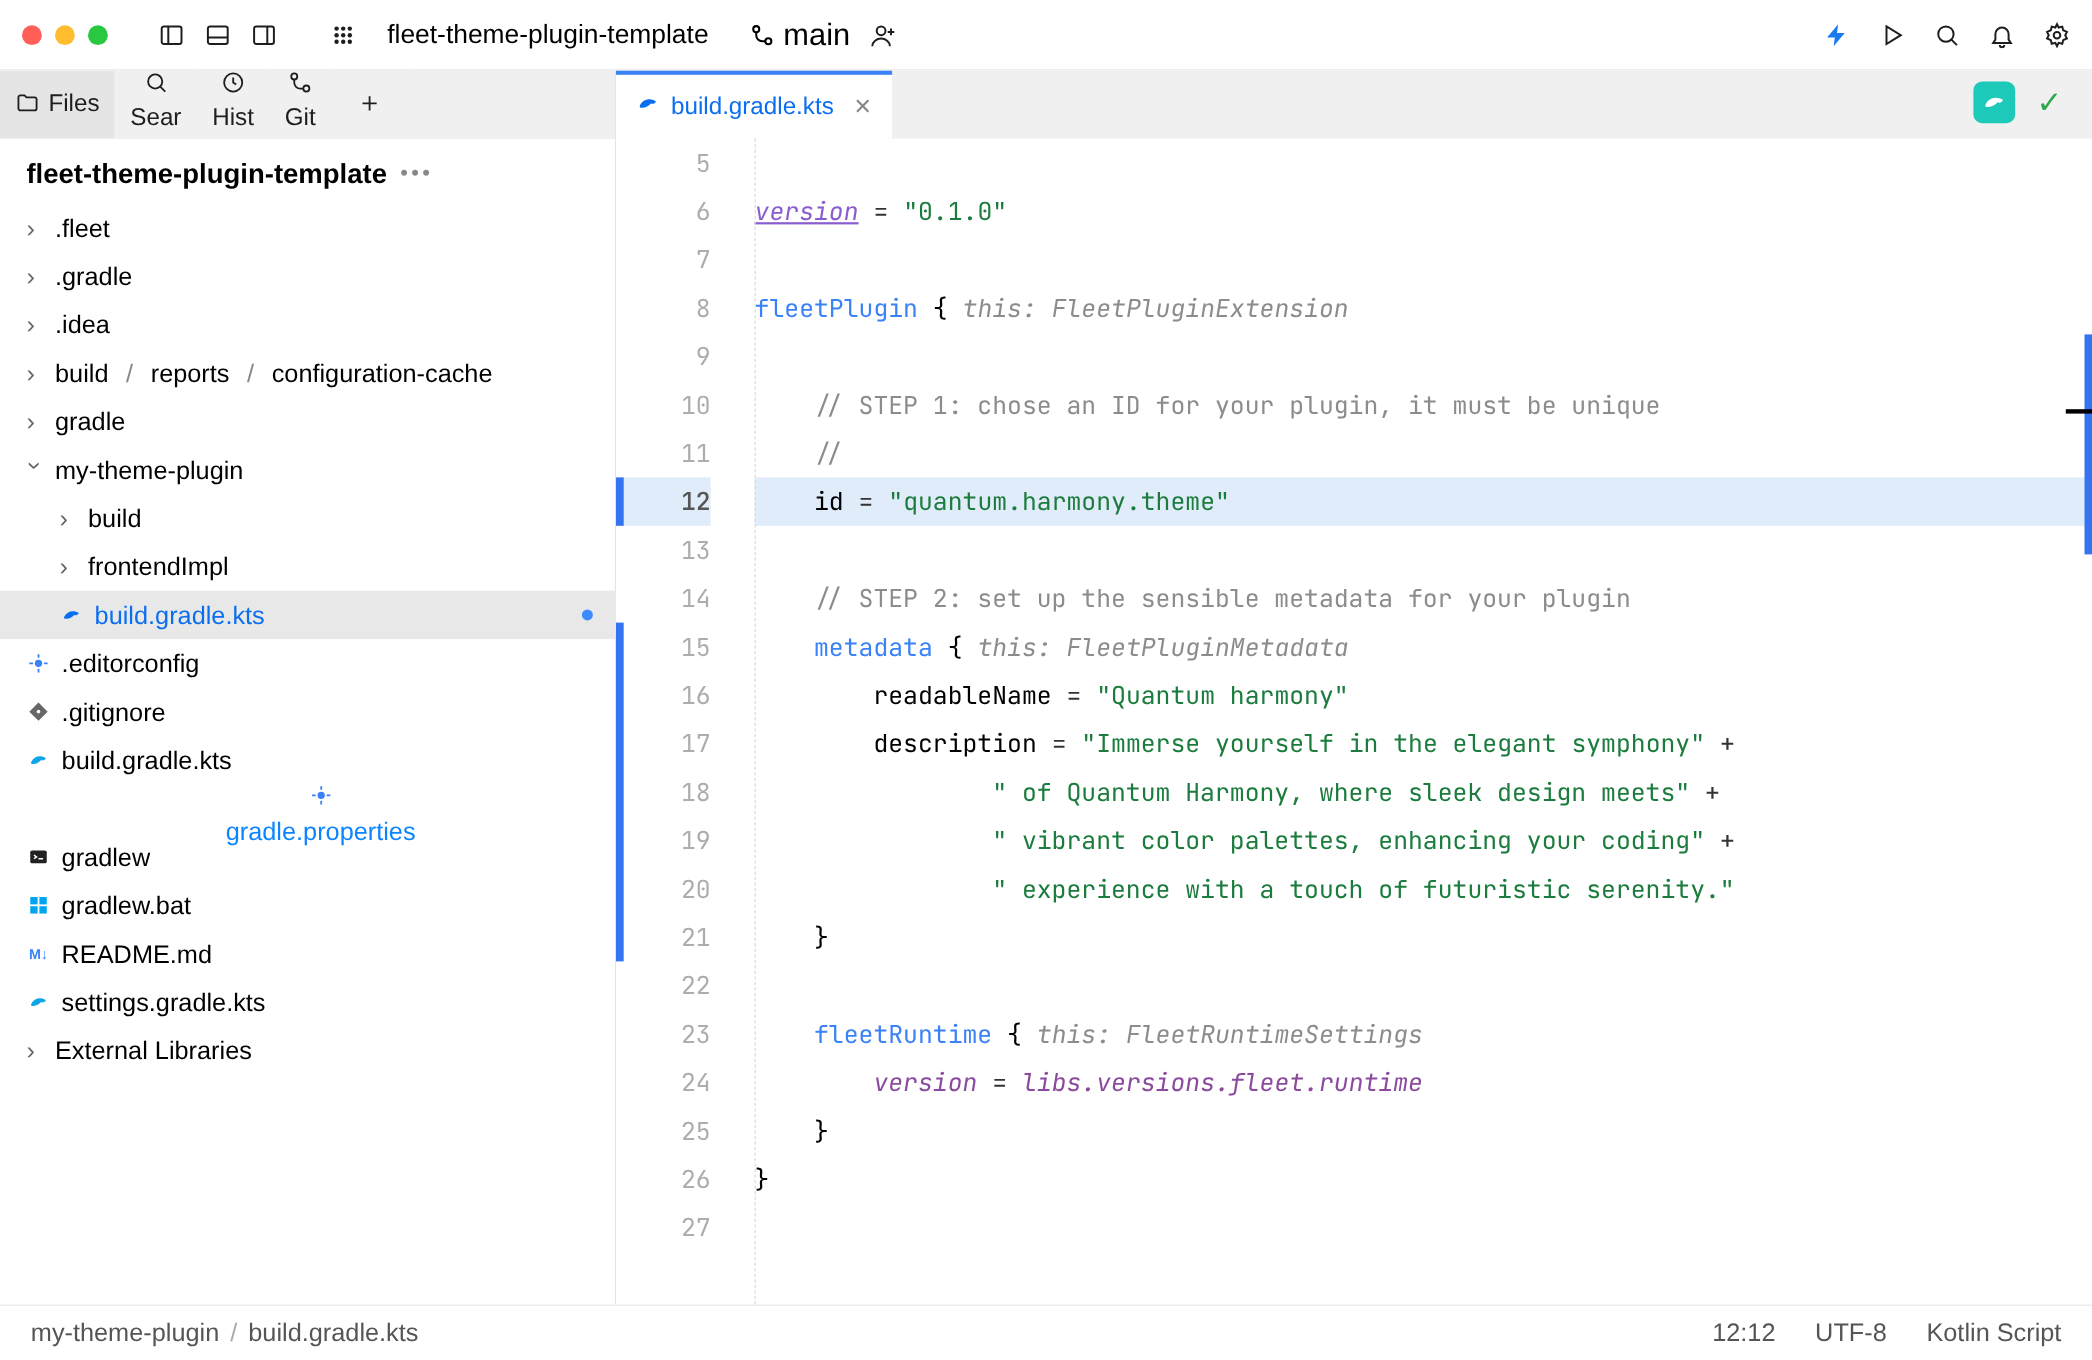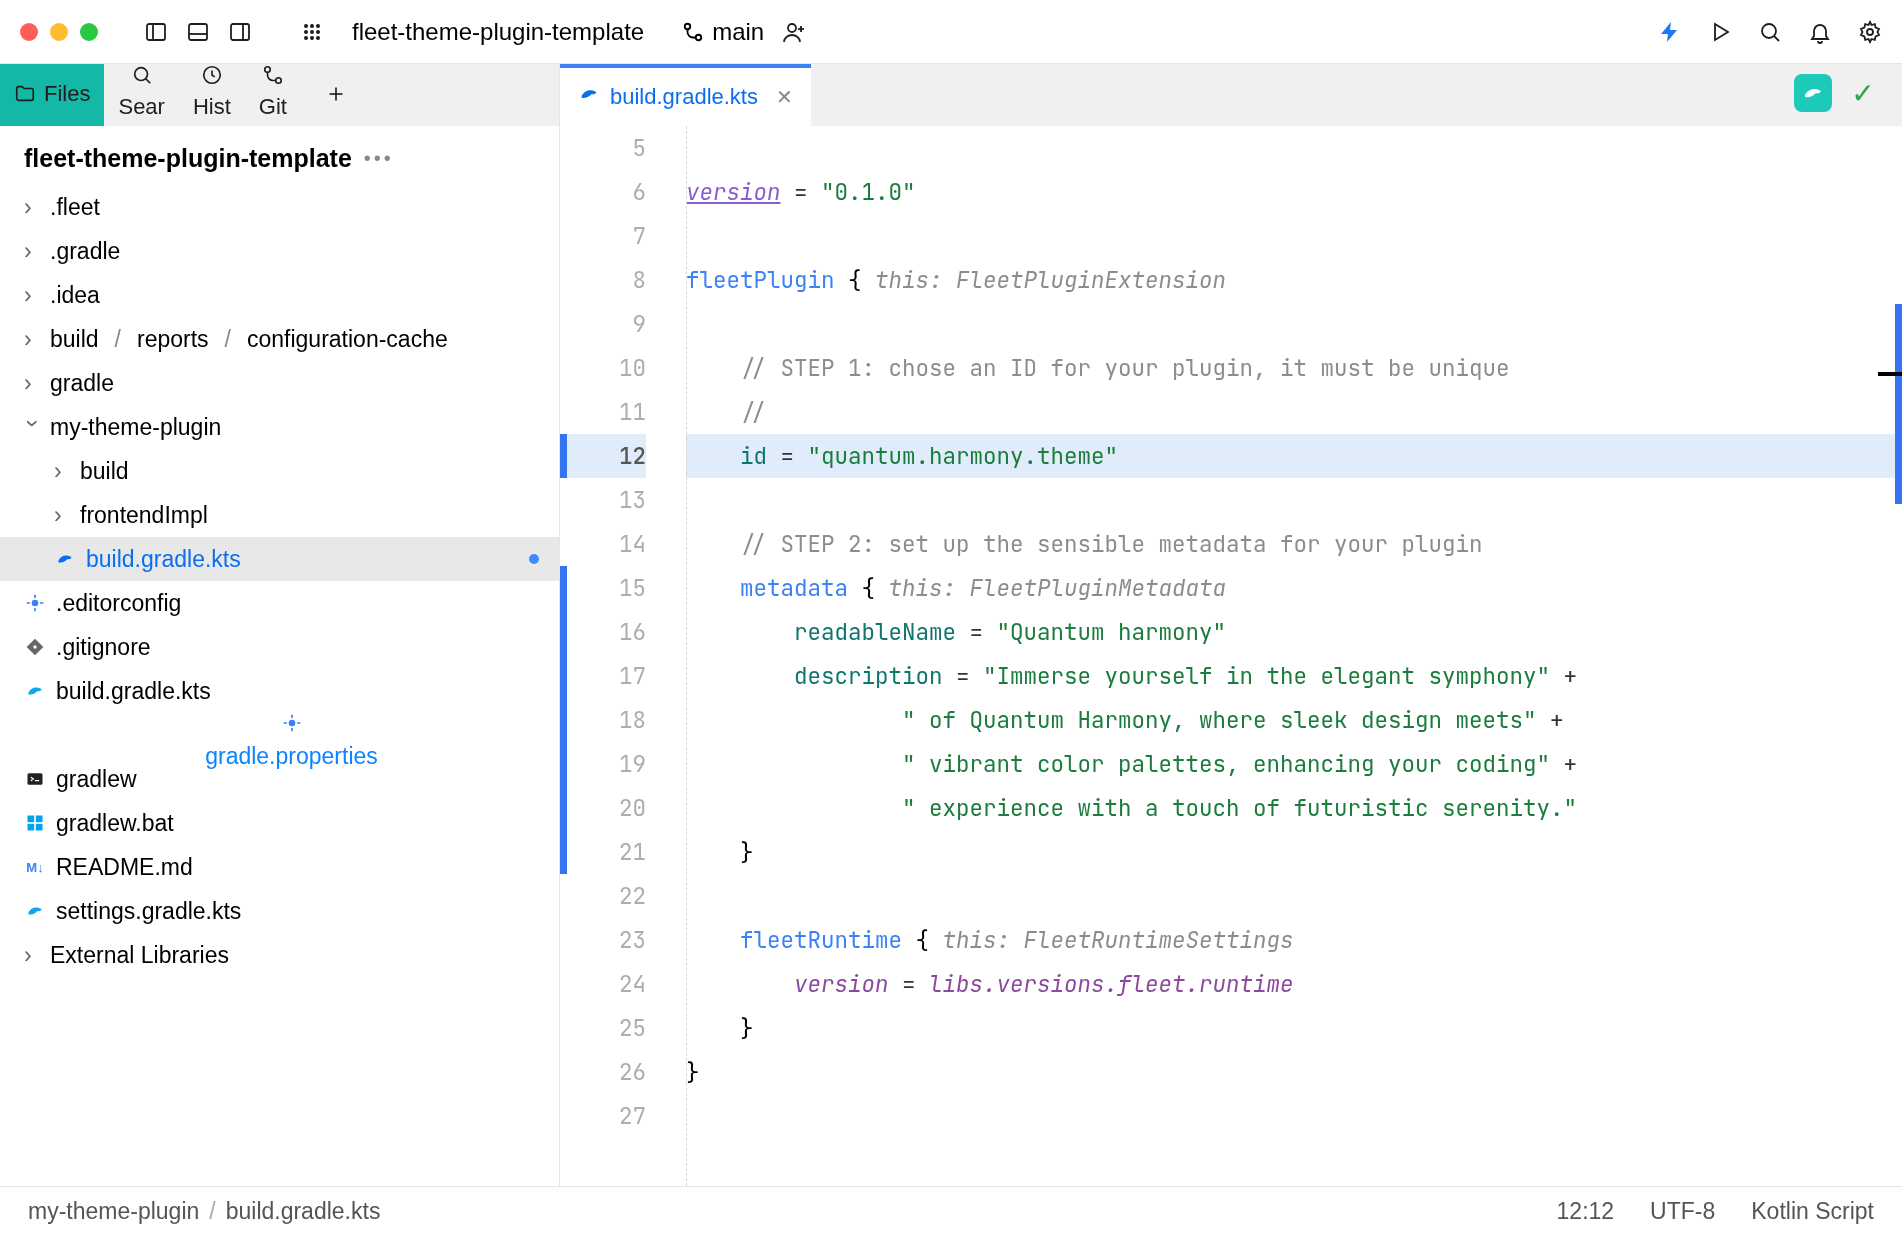--- a/index.html
+++ b/index.html
@@ -10,28 +10,28 @@
 .titlebar { height: 64px; display: flex; align-items: center; padding: 0 20px; border-bottom: 1px solid #e5e5e5; gap: 18px; }
 .traffic { display: flex; gap: 12px; margin-right: 28px; }
 .dot { width: 18px; height: 18px; border-radius: 50%; }
 .dot.red { background: #ff5f57; }
 .dot.yellow { background: #febc2e; }
 .dot.green { background: #28c840; }
 .tb-icon { width: 24px; height: 24px; color: #1e1e1e; display: flex; align-items: center; justify-content: center; }
 .tb-icon svg { width: 24px; height: 24px; }
 .tb-sep { width: 12px; }
 .project-name { font-size: 24px; font-weight: 400; margin-left: 10px; }
-.branch { display: flex; align-items: center; gap: 8px; margin-left: 20px; font-size: 24px; }
+.branch { display: flex; align-items: center; gap: 8px; margin-left: 20px; font-size: 28px; }
 .titlebar-right { margin-left: auto; display: flex; gap: 26px; align-items: center; }
 .bolt { color: #1a7bf0; }
 
 
 .main { flex: 1; display: flex; overflow: hidden; }
 .sidebar { width: 560px; display: flex; flex-direction: column; border-right: 1px solid #e5e5e5; }
-.side-tabs { height: 62px; display: flex; align-items: stretch; background: #14b8a6; }
+.side-tabs { height: 62px; display: flex; align-items: stretch; background: #e5e5e5; }
 .side-tab { display: flex; align-items: center; gap: 8px; padding: 0 14px; font-size: 22px; color: #1e1e1e; border-bottom: 3px solid transparent; }
 .side-tab.extra { background: #f0f0f0; flex-direction: column; }
 .side-tab svg { width: 22px; height: 22px; }
 .side-tab.plus { background: #f0f0f0; justify-content: center; padding: 0 24px; }
 .side-tabs .filler { flex: 1; background: #f0f0f0; }
 
 .project-header { padding: 18px 24px 12px; display: flex; align-items: center; gap: 12px; }
 .project-header .name { font-size: 25px; font-weight: 700; }
 .dots3 { letter-spacing: 3px; color: #888; font-size: 20px; }
 
@@ -55,21 +55,21 @@
 .tab .ticon svg { width: 22px; height: 22px; color: #0a6ef0; }
 .editor { flex: 1; display: flex; position: relative; font-family: "JetBrains Mono", Menlo, Consolas, monospace; font-size: 22.5px; line-height: 44px; }
 .gutter { width: 110px; text-align: right; padding-right: 24px; color: #adadad; position: relative; }
 .gutter .ln { height: 44px; }
 .gutter .modbar { position: absolute; left: 0; width: 7px; background: #3574f0; }
 .code { flex: 1; position: relative; padding-left: 16px; }
 .codeline { height: 44px; white-space: pre; }
 .codeline.hl { background: #e1ecfb; }
 .gutter .ln.hl { background: #e1ecfb; color: #555; font-weight: 500; }
 .tk-kw { color: #895dcf; font-style: italic; text-decoration: underline; }
-.tk-prop { color: #0f766e; }
+.tk-prop { color: #000000; }
 .tk-propd { color: #8b4a9e; font-style: italic; }
 .tk-str { color: #1b7c3d; }
 .tk-comment { color: #8c8c8c; }
 .tk-hint { color: #8c8c8c; font-style: italic; }
 .tk-op { color: #333; }
 .tk-func { color: #3b82f6; }
 .tk-ref { color: #8b4a9e; font-style: italic; }
 .indent-guide { position: absolute; top: 0; bottom: 0; border-left: 1px dashed #d8d8d8; }
 
 .editor-badges { position: absolute; top: 10px; right: 20px; display: flex; gap: 12px; }

